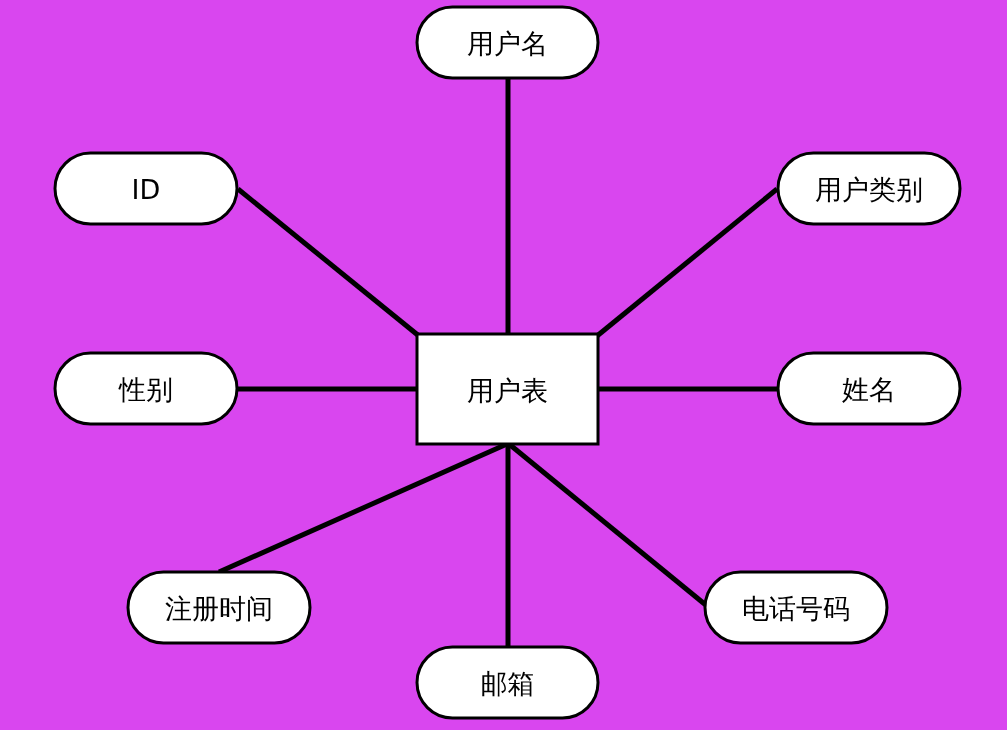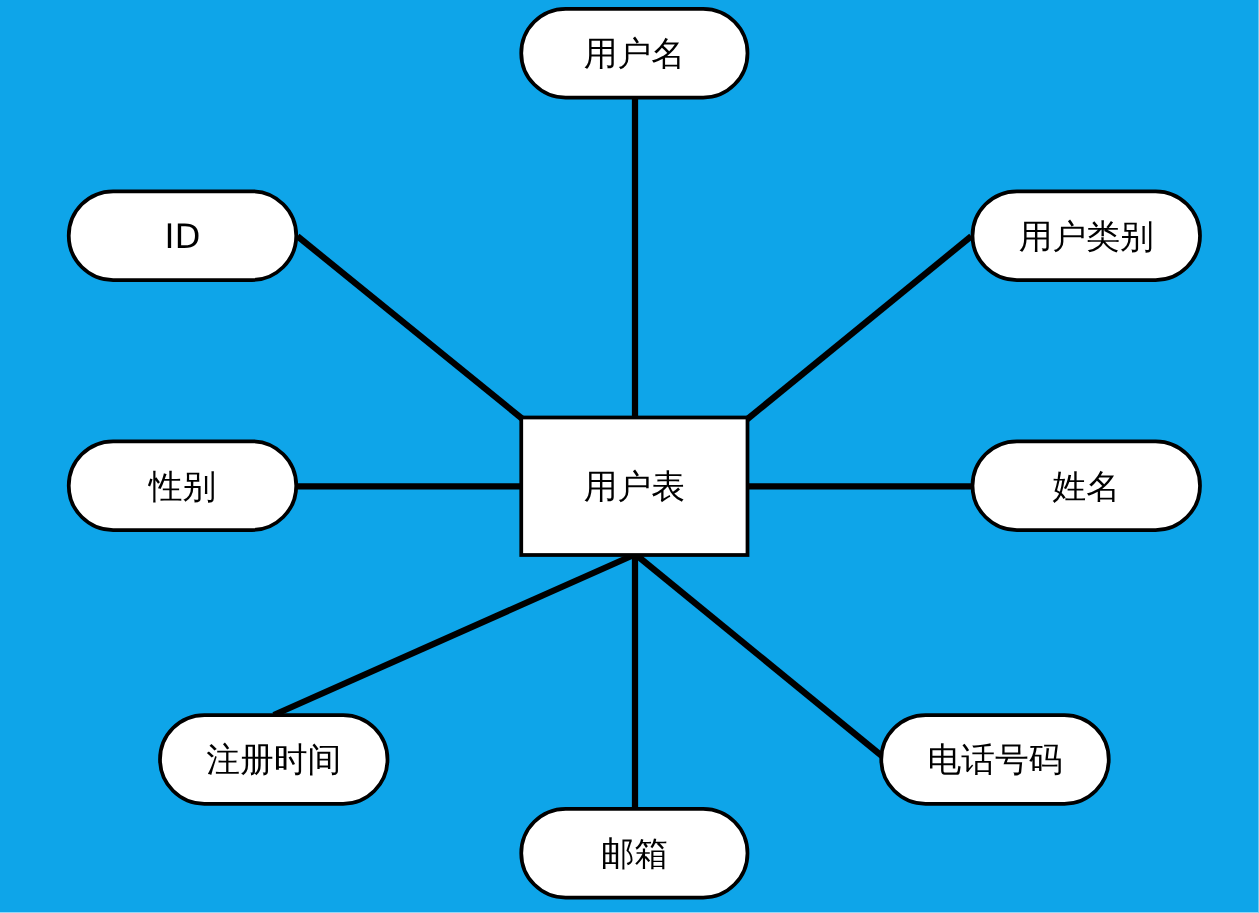--- a/index.html
+++ b/index.html
@@ -10,21 +10,21 @@
   body {
     width: 1007px;
     height: 730px;
     font-family: "DejaVu Sans", "Liberation Sans", sans-serif;
     overflow: hidden;
   }
   #diagram-root {
     position: relative;
     width: 1007px;
     height: 730px;
-    background: #0ea5e9;
+    background: #d946ef;
   }
   svg.er-canvas {
     display: block;
     width: 1007px;
     height: 730px;
   }
   .edge {
     stroke: #000000;
     stroke-width: 5;
     stroke-linecap: butt;

